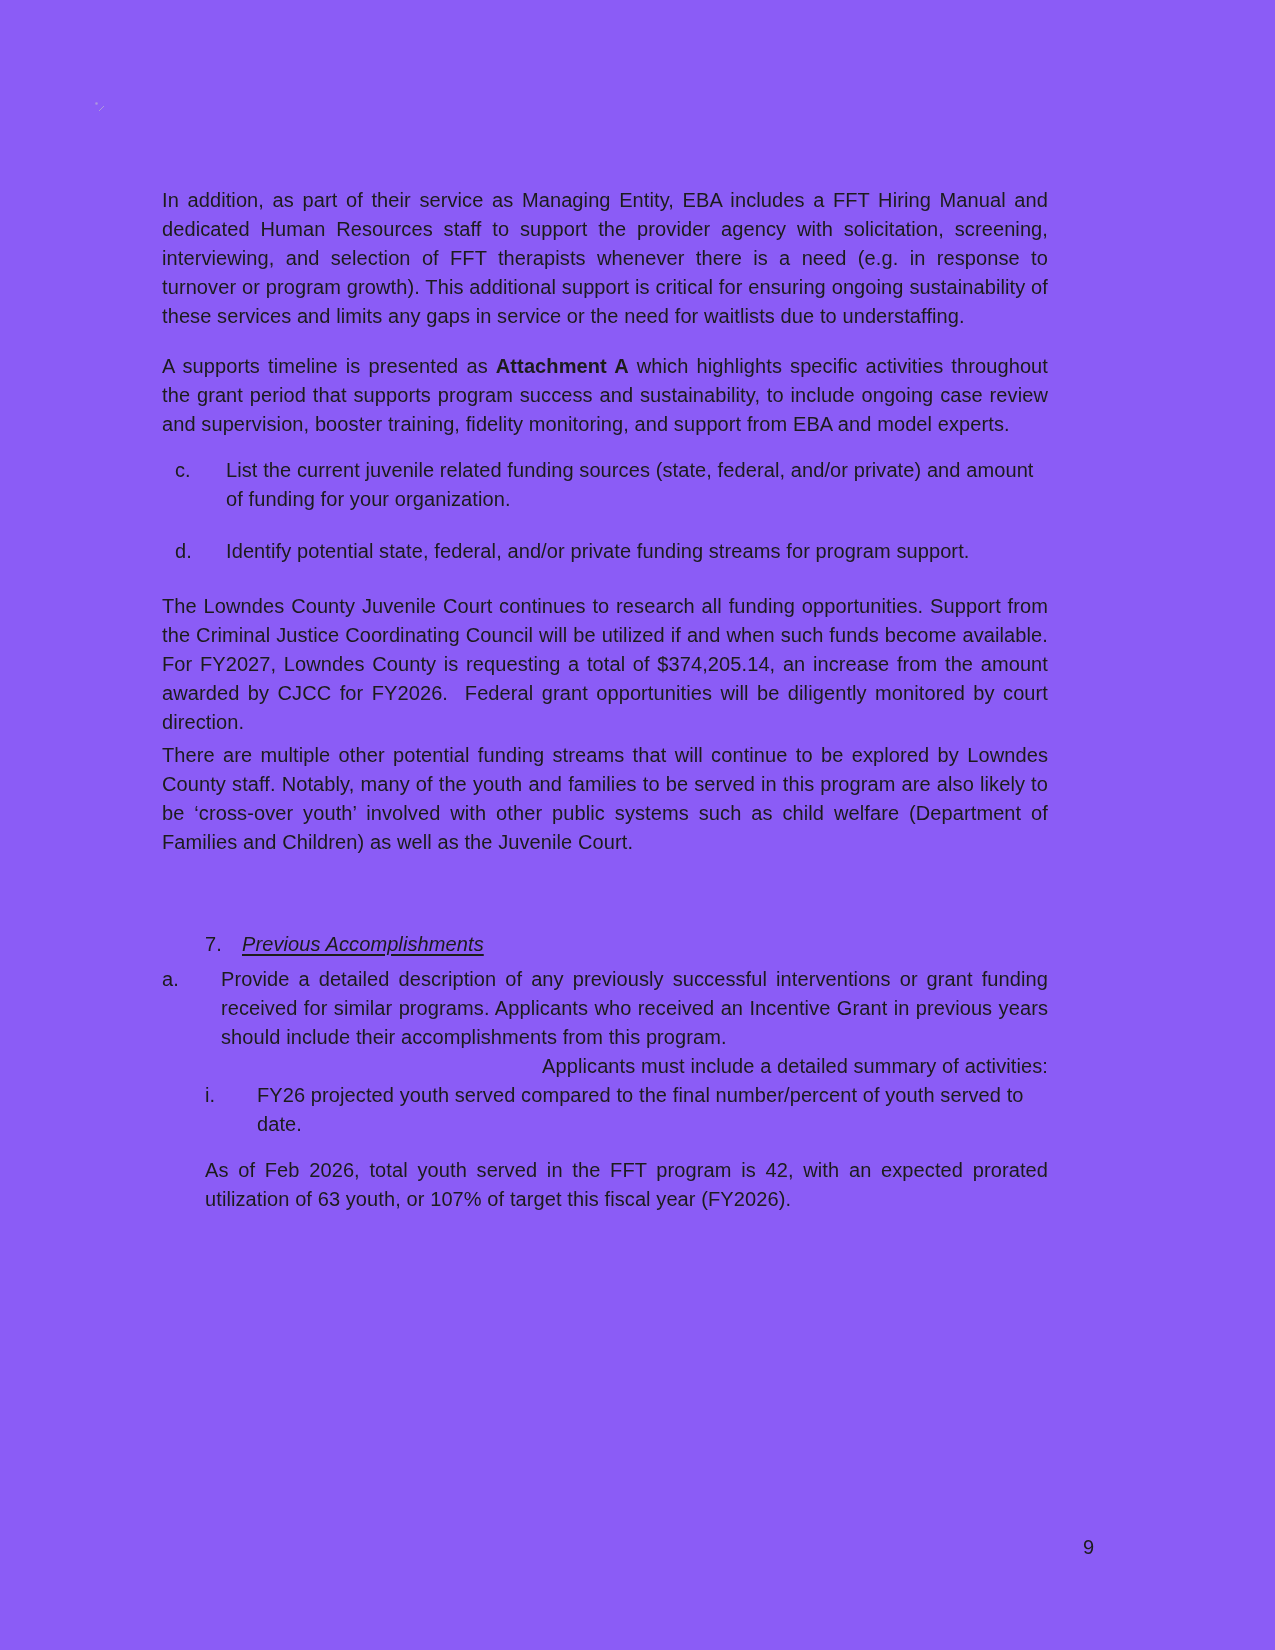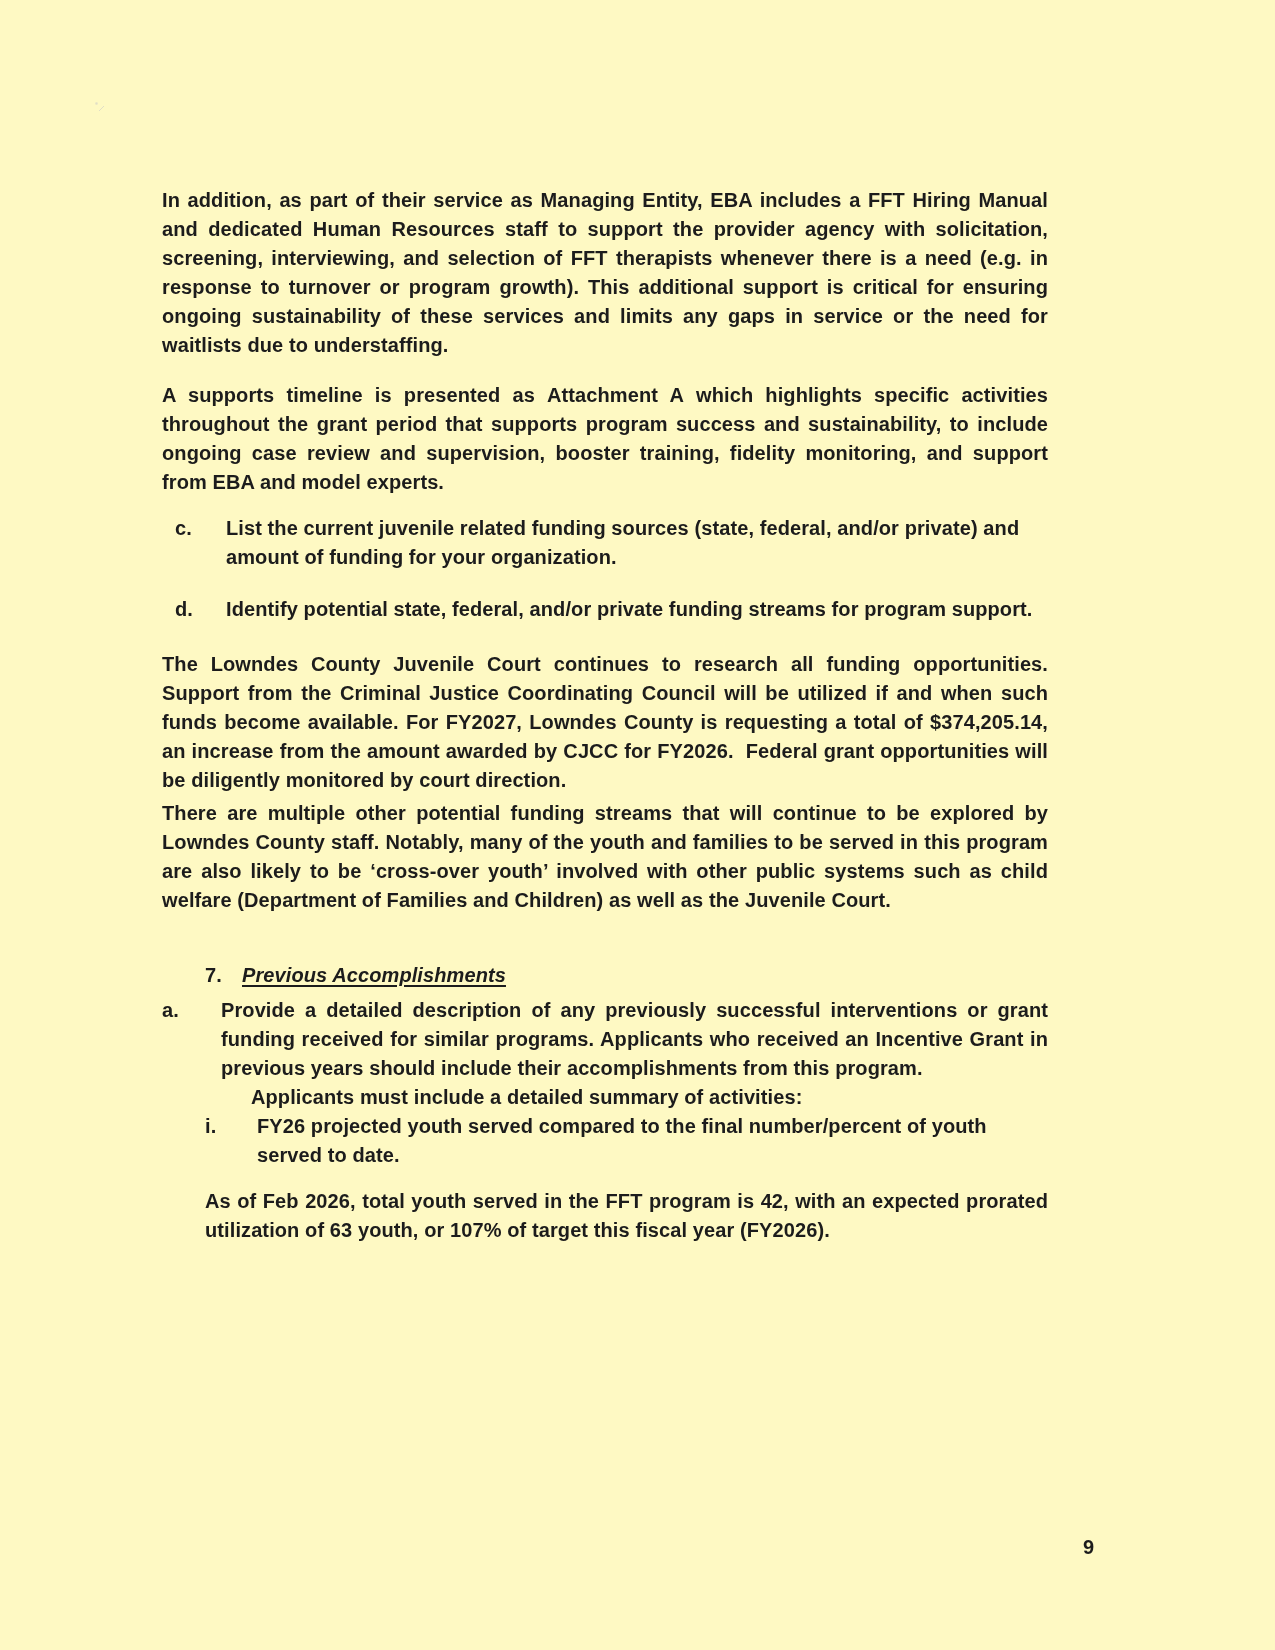--- a/index.html
+++ b/index.html
@@ -1,24 +1,23 @@
 <!DOCTYPE html>
 <html><head>
 <meta charset="utf-8">
 <style>
   html,body{margin:0;padding:0;background:#ffffff;}
   .page{
     position:relative;
     width:1275px;
     height:1650px;
-    background:#fef9c3;
+    background:#8b5cf6;
     font-family:"Liberation Sans","DejaVu Sans",sans-serif;
     color:#1c1c1c;
     overflow:hidden;
-    font-weight:bold;
   }
   .content{
     position:absolute;
     left:162px;
     top:186px;
     width:886px;
     font-size:20px;
     line-height:29px;
     letter-spacing:0.1px;
   }
@@ -28,28 +27,28 @@
   .marker{flex:none;}
   .li-text{flex:1 1 auto;margin-left:16px;}
   .li-cd{padding-left:13px;}
   .li-cd .marker{width:35px;}
   .li-a .marker{width:43px;}
   .li-roman{padding-left:43px;}
   .li-roman .marker{width:36px;}
   .heading{padding-left:43px;margin:0;}
   .h-num{display:inline-block;width:37px;}
   .h-title{font-style:italic;text-decoration:underline;text-underline-offset:3px;}
-  .subline{margin:0 0 0 89px;}
+  .subline{margin:0 0 0 60px;text-align:right;}
   .para-indent{margin-left:43px;}
   .m21{margin-top:21px}
   .m17{margin-top:17px}
   .m23{margin-top:23px}
   .m26{margin-top:26px}
   .m22{margin-top:4px}
-  .m73{margin-top:46px}
+  .m73{margin-top:73px}
   .m6{margin-top:6px}
   .m31{margin-top:17px}
   .m28{margin-top:28px}
   .page-number{
     position:absolute;
     left:1083px;
     top:1533px;
     font-size:20px;
     line-height:29px;
     color:#1c1c1c;

